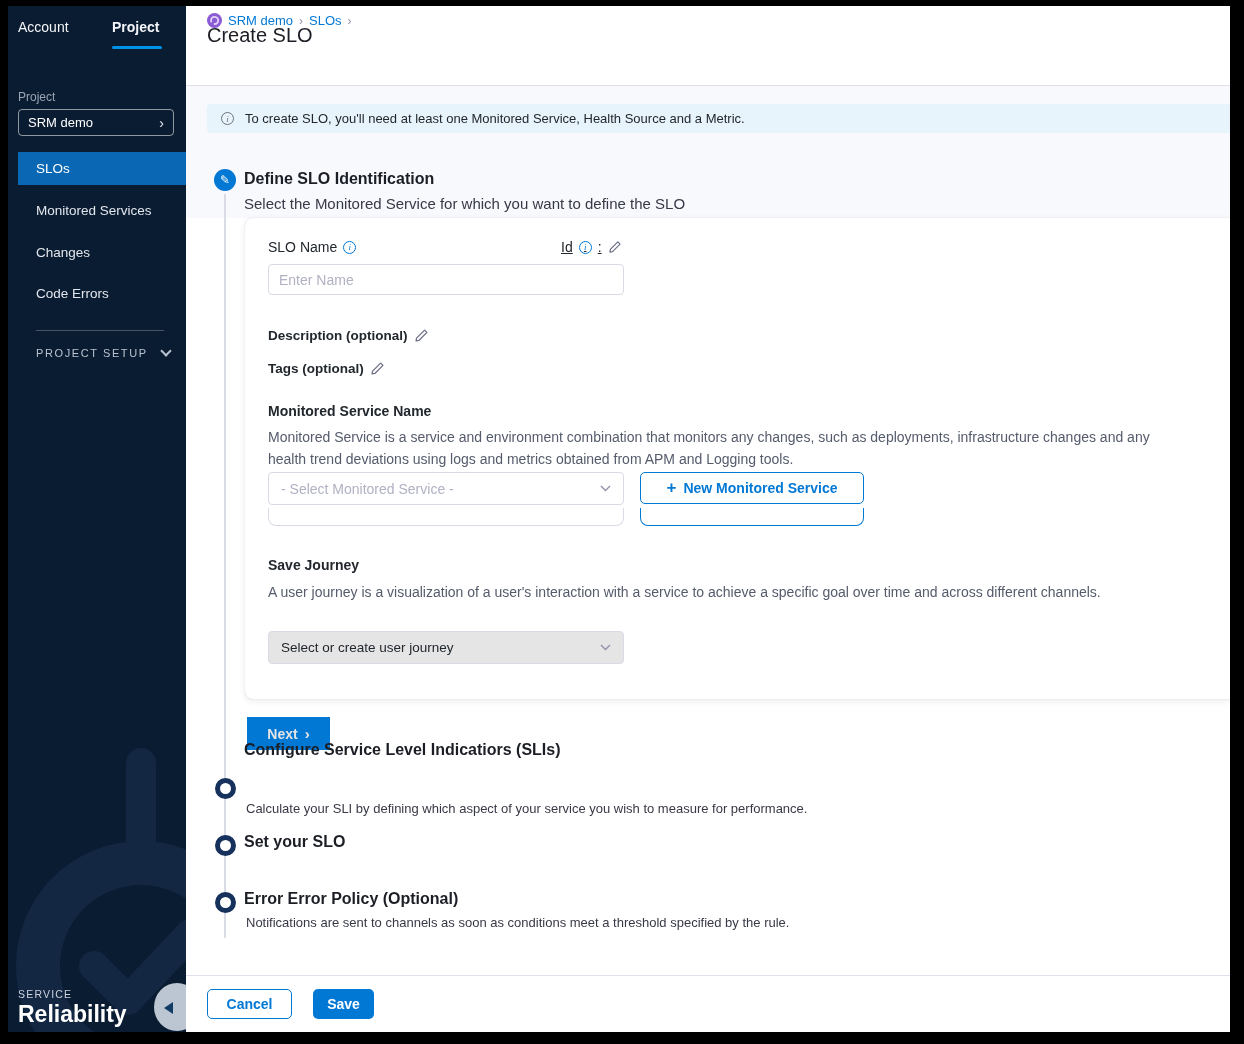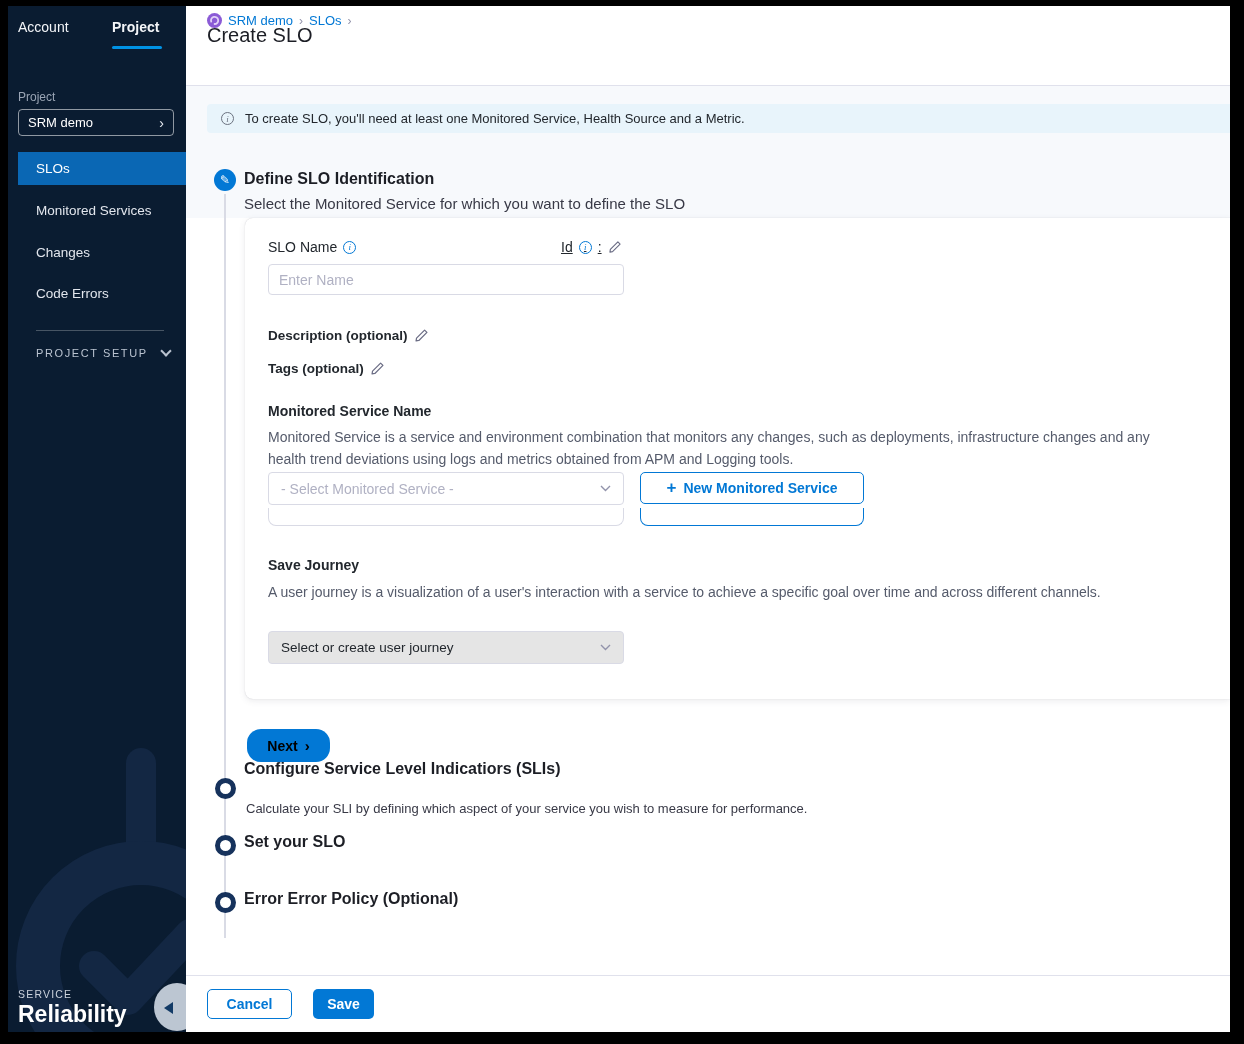--- a/index.html
+++ b/index.html
@@ -56,21 +56,21 @@
   .text-input { position:absolute; left:23px; top:46px; width:356px; height:31px; border:1px solid #d9dae5; border-radius:4px; padding:0 10px; font-size:14px; color:#22272d; font-family:inherit; }
   .text-input::placeholder { color:#b0b1c3; }
   .para { position:absolute; left:23px; font-size:14px; color:#555b6b; line-height:1.55; width:915px; }
   .select { position:absolute; width:356px; height:33px; border:1px solid #d9dae5; border-radius:4px; background:#fff; display:flex; align-items:center; padding:0 12px; font-size:14px; cursor:pointer; }
   .select .chevron { margin-left:auto; }
   .placeholder { color:#b0b1c3; }
   .ghost { position:absolute; height:18px; border:1px solid #d9dae5; border-top:none; border-radius:0 0 8px 8px; }
   .ghost.blue { border-color:#0278d5; border-width:1.5px; border-top:none; }
   .btn-outline-lg { position:absolute; left:395px; top:254px; width:224px; height:32px; border:1.5px solid #0278d5; border-radius:5px; background:#fff; color:#0278d5; font-weight:bold; font-size:14px; display:flex; align-items:center; justify-content:center; gap:7px; cursor:pointer; }
 
-  .next-btn { position:absolute; left:61px; top:711px; width:83px; height:33px; background:#0278d5; border:none; border-radius:14px; color:#000000; font-weight:bold; font-size:14px; display:flex; align-items:center; justify-content:center; gap:7px; cursor:pointer; z-index:1;margin-top:12px; }
+  .next-btn { position:absolute; left:61px; top:711px; width:83px; height:33px; background:#0278d5; border:none; border-radius:0; color:#e5e5e5; font-weight:bold; font-size:14px; display:flex; align-items:center; justify-content:center; gap:7px; cursor:pointer; z-index:1; }
   .next-arrow { font-size:15px; }
 
   .step-ring { position:absolute; left:29px; width:21px; height:21px; border:5.5px solid #16325c; border-radius:50%; background:#fff; z-index:2; }
   .s-title { position:absolute; left:58px; font-size:16px; font-weight:bold; color:#1c1e25; z-index:1; }
   .s-desc { position:absolute; left:60px; font-size:13px; color:#383946; z-index:1; }
 
   .footer { position:absolute; left:0; bottom:0; width:100%; height:57px; background:#fff; border-top:1px solid #e0e1ec; z-index:3; }
   .cancel-btn { position:absolute; left:21px; top:13px; width:85px; height:30px; background:#fff; border:1px solid #0278d5; border-radius:5px; color:#0278d5; font-weight:bold; font-size:14px; cursor:pointer; }
   .save-btn { position:absolute; left:127px; top:13px; width:61px; height:30px; background:#0278d5; border:none; border-radius:5px; color:#fff; font-weight:bold; font-size:14px; cursor:pointer; }
 </style>
@@ -205,27 +205,28 @@
           </svg>
       </div>
     </div>
 
     <button class="next-btn">
       <span>Next</span>
       <span class="next-arrow">›</span>
     </button>
 
     <div class="step-ring" style="top:772px;"></div>
-    <div class="s-title" style="top:754px;">Configure Service Level Indicatiors (SLIs)</div>
+    <div class="s-title" style="top:735px;">Configure Service Level Indicatiors (SLIs)</div>
     <div class="s-desc" style="top:795px;">Calculate your SLI by defining which aspect of your service you wish to measure for performance.</div>
 
     <div class="step-ring" style="top:829px;"></div>
     <div class="s-title" style="top:827px;">Set your SLO</div>
 
     <div class="step-ring" style="top:886px;"></div>
     <div class="s-title" style="top:884px;">Error Error Policy (Optional)</div>
+    <div class="s-desc" style="top:909px;">Notifications are sent to channels as soon as conditions meet a threshold specified by the rule.</div>
 
     <div class="footer">
       <button class="cancel-btn">Cancel</button>
       <button class="save-btn">Save</button>
     </div>
   </main>
 </div>
 
 </body></html>

